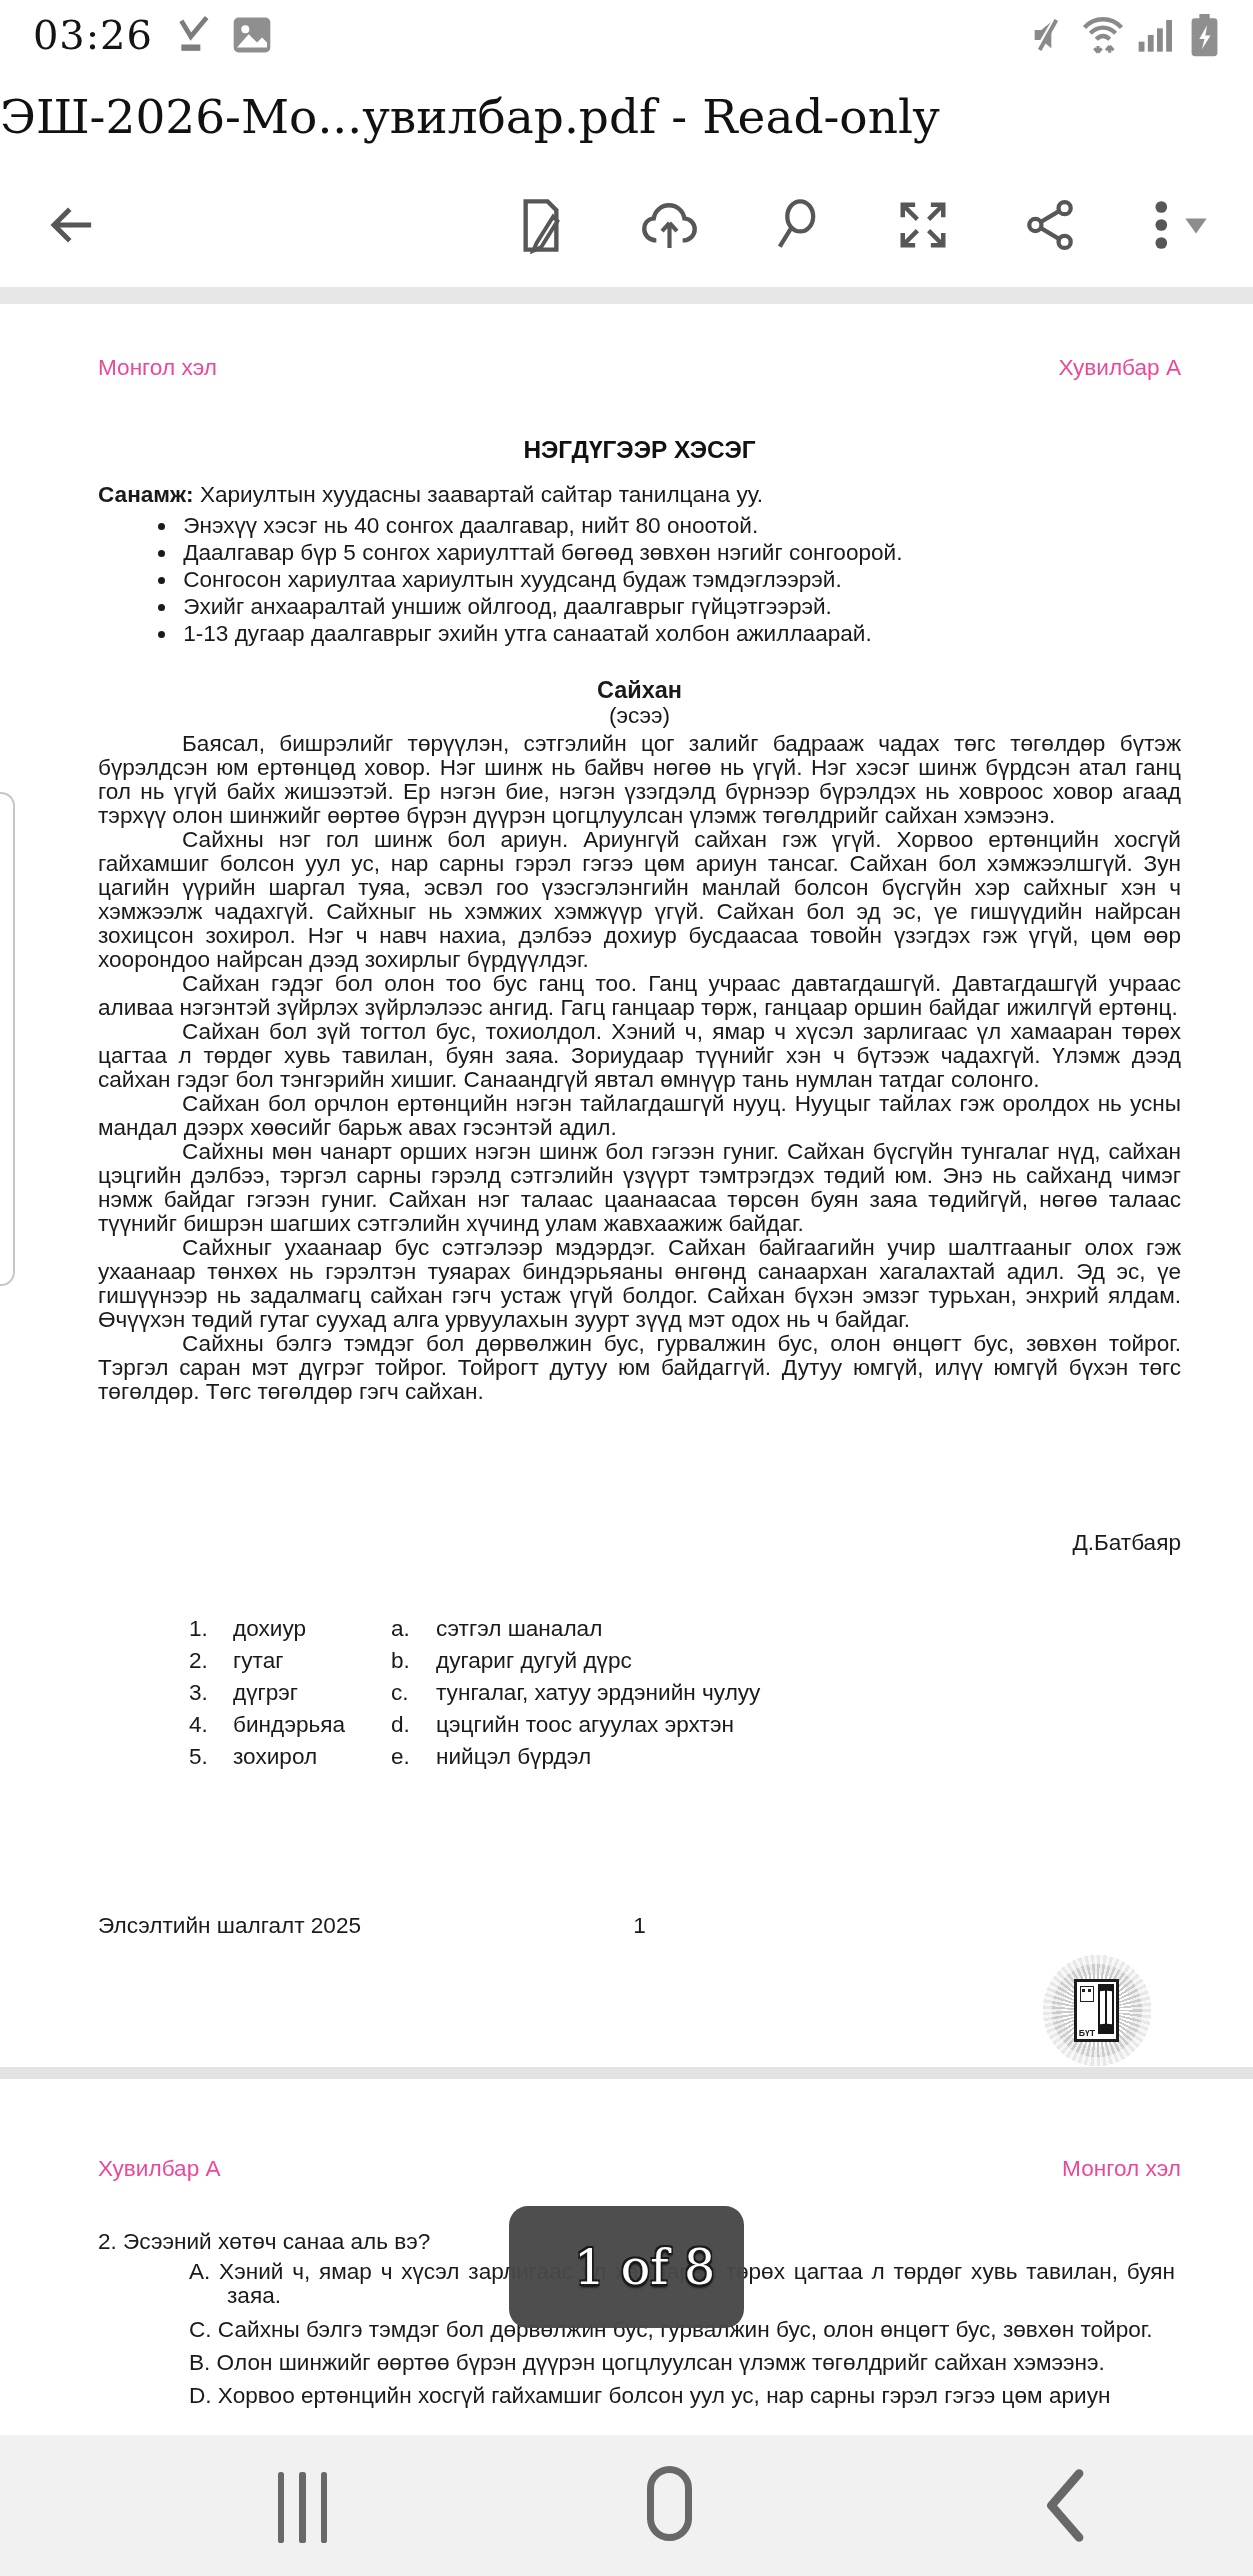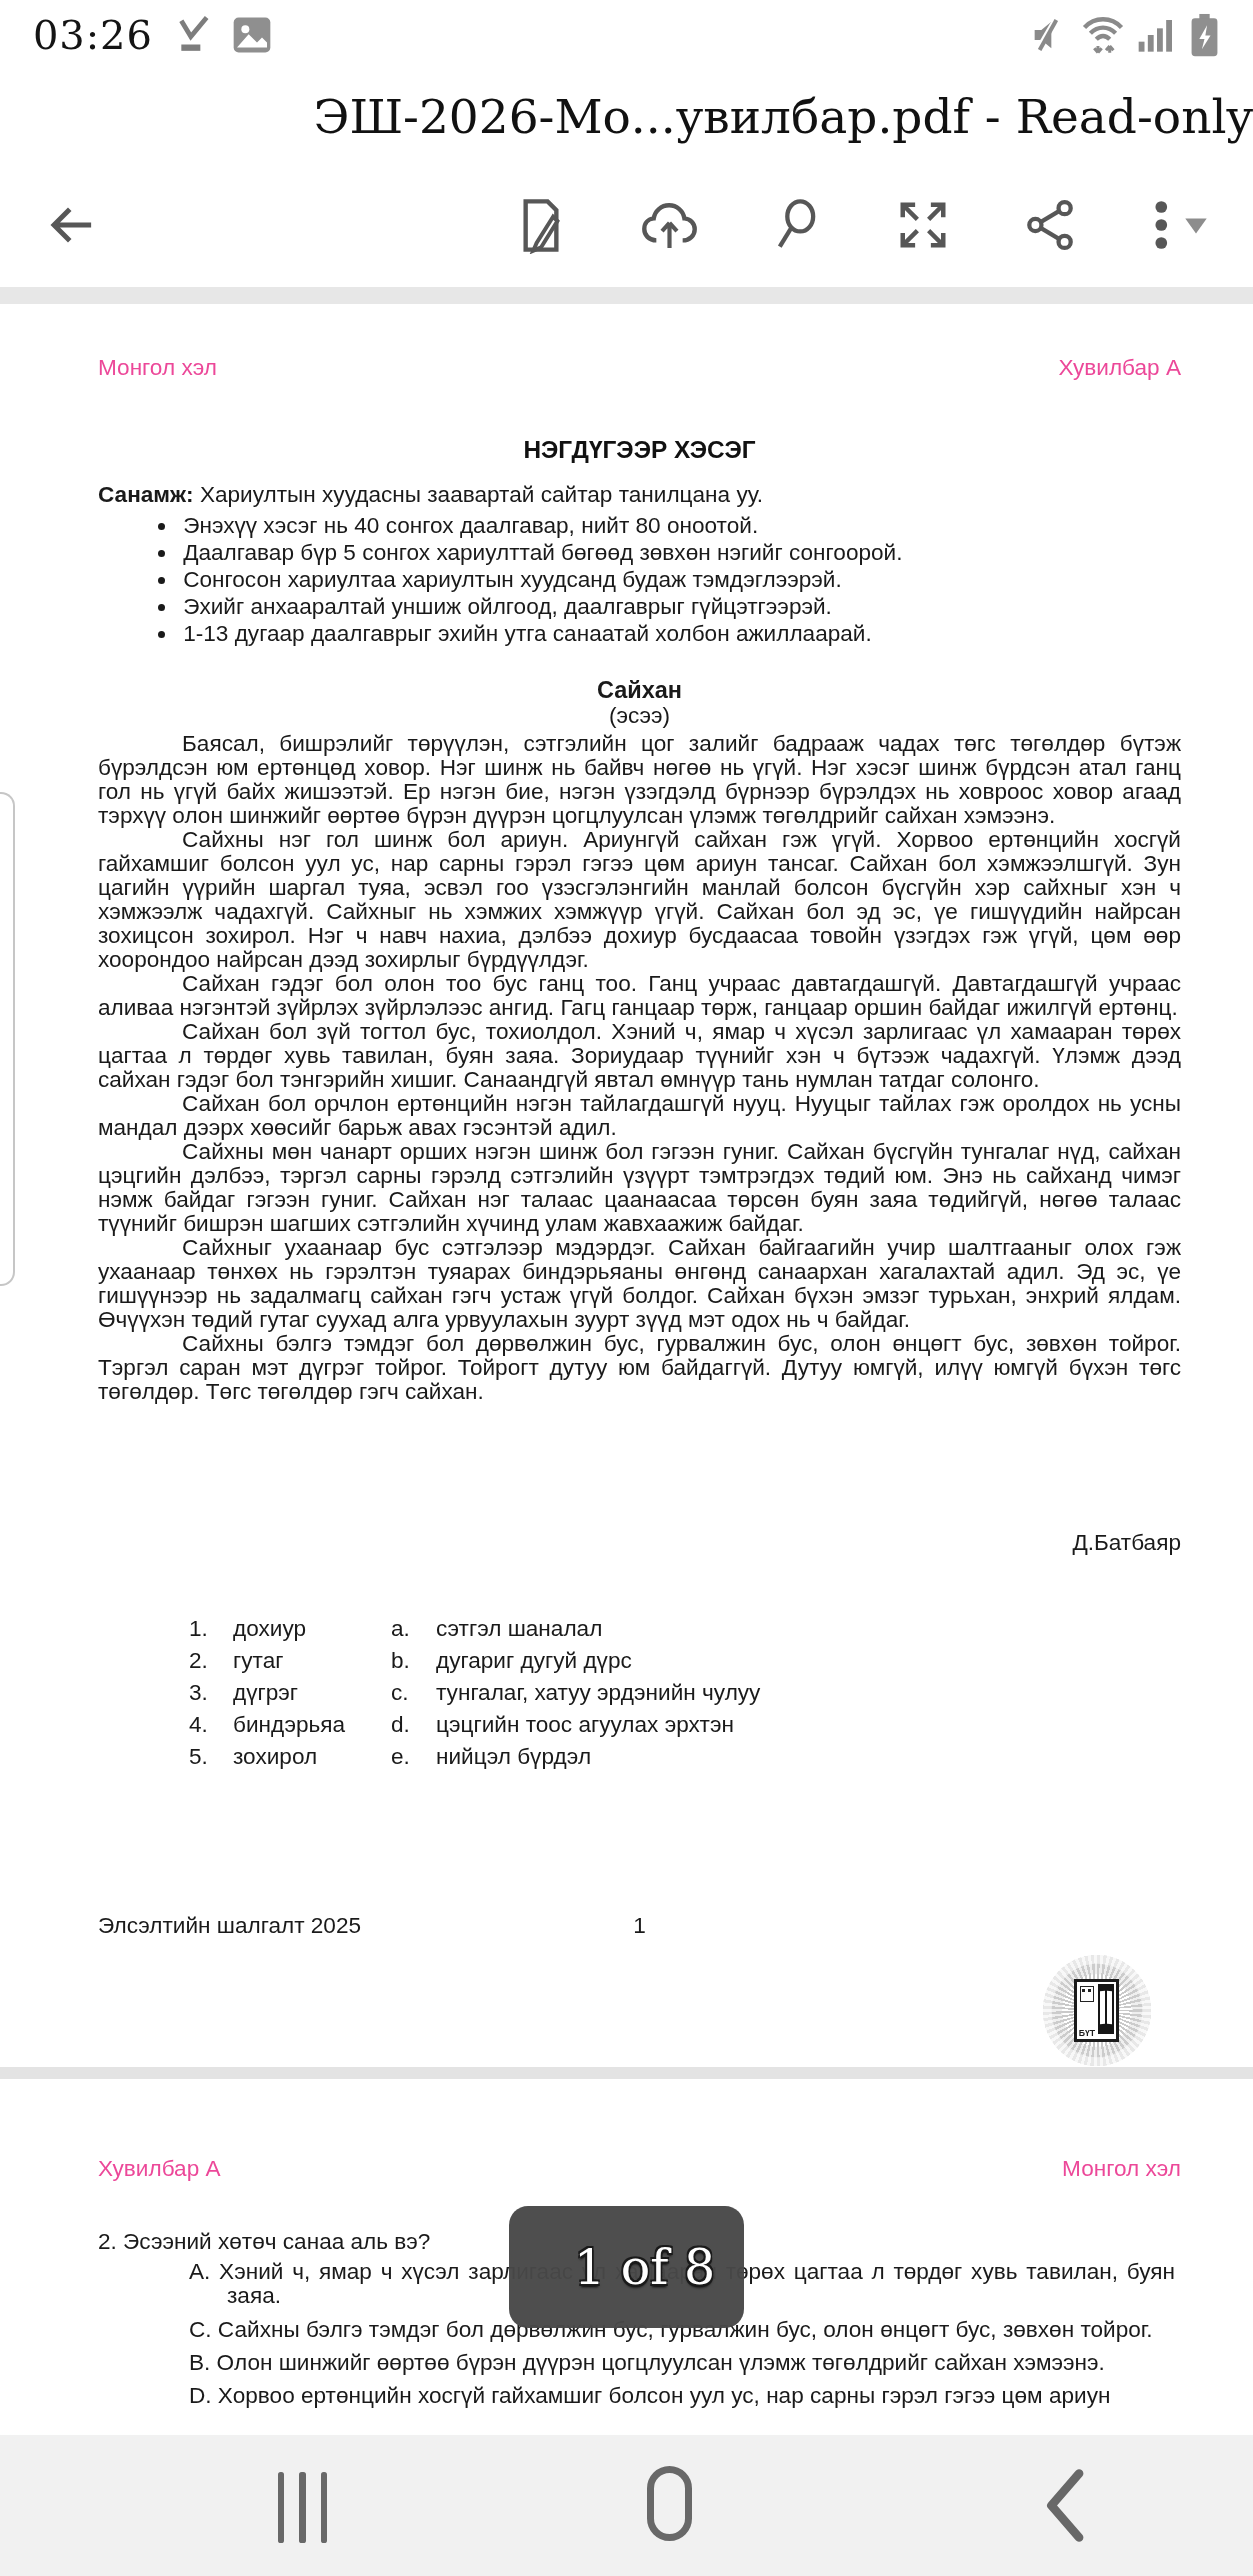--- a/index.html
+++ b/index.html
@@ -10,21 +10,21 @@
   
   .status-bar{position:absolute;top:0;left:0;width:1253px;height:70px;background:#fff;
     display:flex;align-items:center;padding:0 33px;box-sizing:border-box;}
   .status-time{font-family:"DejaVu Serif", serif;font-size:40px;color:#141414;letter-spacing:0.9px;}
   .status-left-icons{display:flex;align-items:center;gap:19px;margin-left:22.6px;}
   .status-spacer{flex:1;}
   .status-right-icons{display:flex;align-items:center;gap:12.2px;}
   .sicon{display:inline-flex;align-items:center;justify-content:center;}
   
   .title-bar{position:absolute;top:71px;left:0;width:1253px;height:91px;background:#fff;
-    display:flex;align-items:center;justify-content:flex-end;}
+    display:flex;align-items:center;justify-content:flex-start;}
   .doc-title{font-family:"DejaVu Serif", serif;font-size:47px;color:#111;white-space:nowrap;}
   
   .toolbar{position:absolute;top:163px;left:0;width:1253px;height:124px;background:#fff;
     display:flex;align-items:center;padding:0 42px 0 45px;box-sizing:border-box;}
   .tool-group{display:flex;align-items:center;gap:73px;margin-left:auto;}
   .ticon{display:inline-flex;align-items:center;justify-content:center;cursor:pointer;}
   .more-wrap{display:flex;align-items:center;gap:8.7px;}
   .band{position:absolute;left:0;width:1253px;background:#e7e7e7;}
   .band1{top:287px;height:17.4px;}
   .pagegap{top:2067px;height:12.2px;background:#e3e3e3;}

